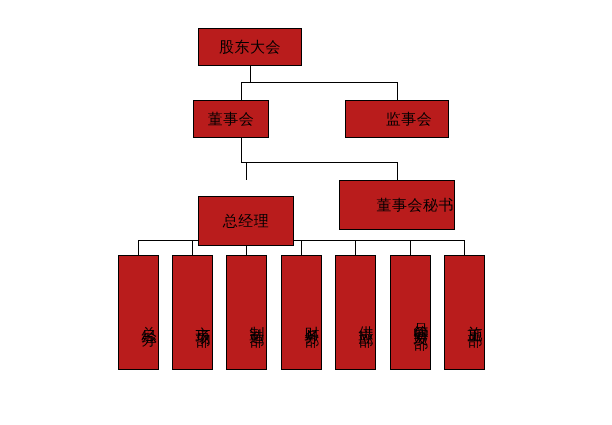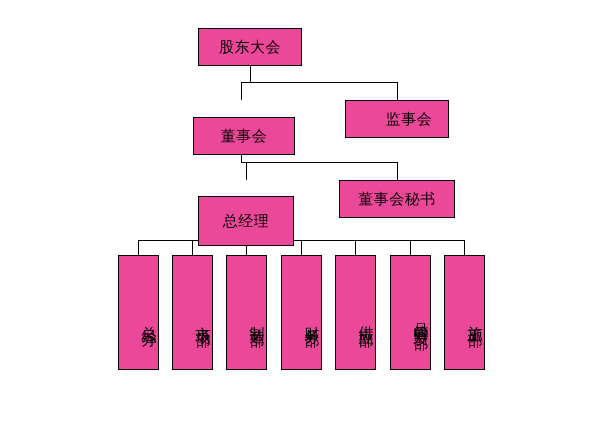--- a/index.html
+++ b/index.html
@@ -16,21 +16,21 @@
   }
   #chart-root {
     position: relative;
     width: 612px;
     height: 425px;
   }
   .node {
     position: absolute;
     box-sizing: border-box;
     border: 1px solid #000000;
-    background: #ec4899;
+    background: #b91c1c;
     display: flex;
     align-items: center;
     justify-content: center;
     text-align: center;
     font-size: 15px;
     line-height: 1.15;
     letter-spacing: 0.5px;
   }
   .node.vertical {
     writing-mode: vertical-rl;
@@ -65,30 +65,30 @@
     <div class="edge v" style="left: 138px; top: 240px; height: 15px;"></div>
     <div class="edge v" style="left: 192px; top: 240px; height: 15px;"></div>
     <div class="edge v" style="left: 246px; top: 240px; height: 15px;"></div>
     <div class="edge v" style="left: 301px; top: 240px; height: 15px;"></div>
     <div class="edge v" style="left: 355px; top: 240px; height: 15px;"></div>
     <div class="edge v" style="left: 410px; top: 240px; height: 15px;"></div>
     <div class="edge v" style="left: 464px; top: 240px; height: 15px;"></div>
     <div class="node" style="left: 198px; top: 28px; width: 104px; height: 38px;">
       <span>股东大会</span>
     </div>
-    <div class="node" style="left: 193px; top: 117px; width: 102px; height: 38px;">
+    <div class="node" style="left: 193px; top: 100px; width: 76px; height: 38px;">
       <span>董事会</span>
     </div>
     <div class="node" style="left: 345px; top: 100px; width: 104px; height: 38px; padding-left: 24px;">
       <span>监事会</span>
     </div>
     <div class="node" style="left: 198px; top: 196px; width: 96px; height: 50px;">
       <span>总经理</span>
     </div>
-    <div class="node" style="left: 339px; top: 180px; width: 116px; height: 38px;">
+    <div class="node" style="left: 339px; top: 180px; width: 116px; height: 50px; justify-content: flex-end;">
       <span>董事会秘书</span>
     </div>
     <div class="node vertical" style="left: 118px; top: 255px; width: 41px; height: 115px;">
       <span>总经办</span>
     </div>
     <div class="node vertical" style="left: 172px; top: 255px; width: 41px; height: 115px;">
       <span>市场部</span>
     </div>
     <div class="node vertical" style="left: 226px; top: 255px; width: 41px; height: 115px;">
       <span>制造部</span>

